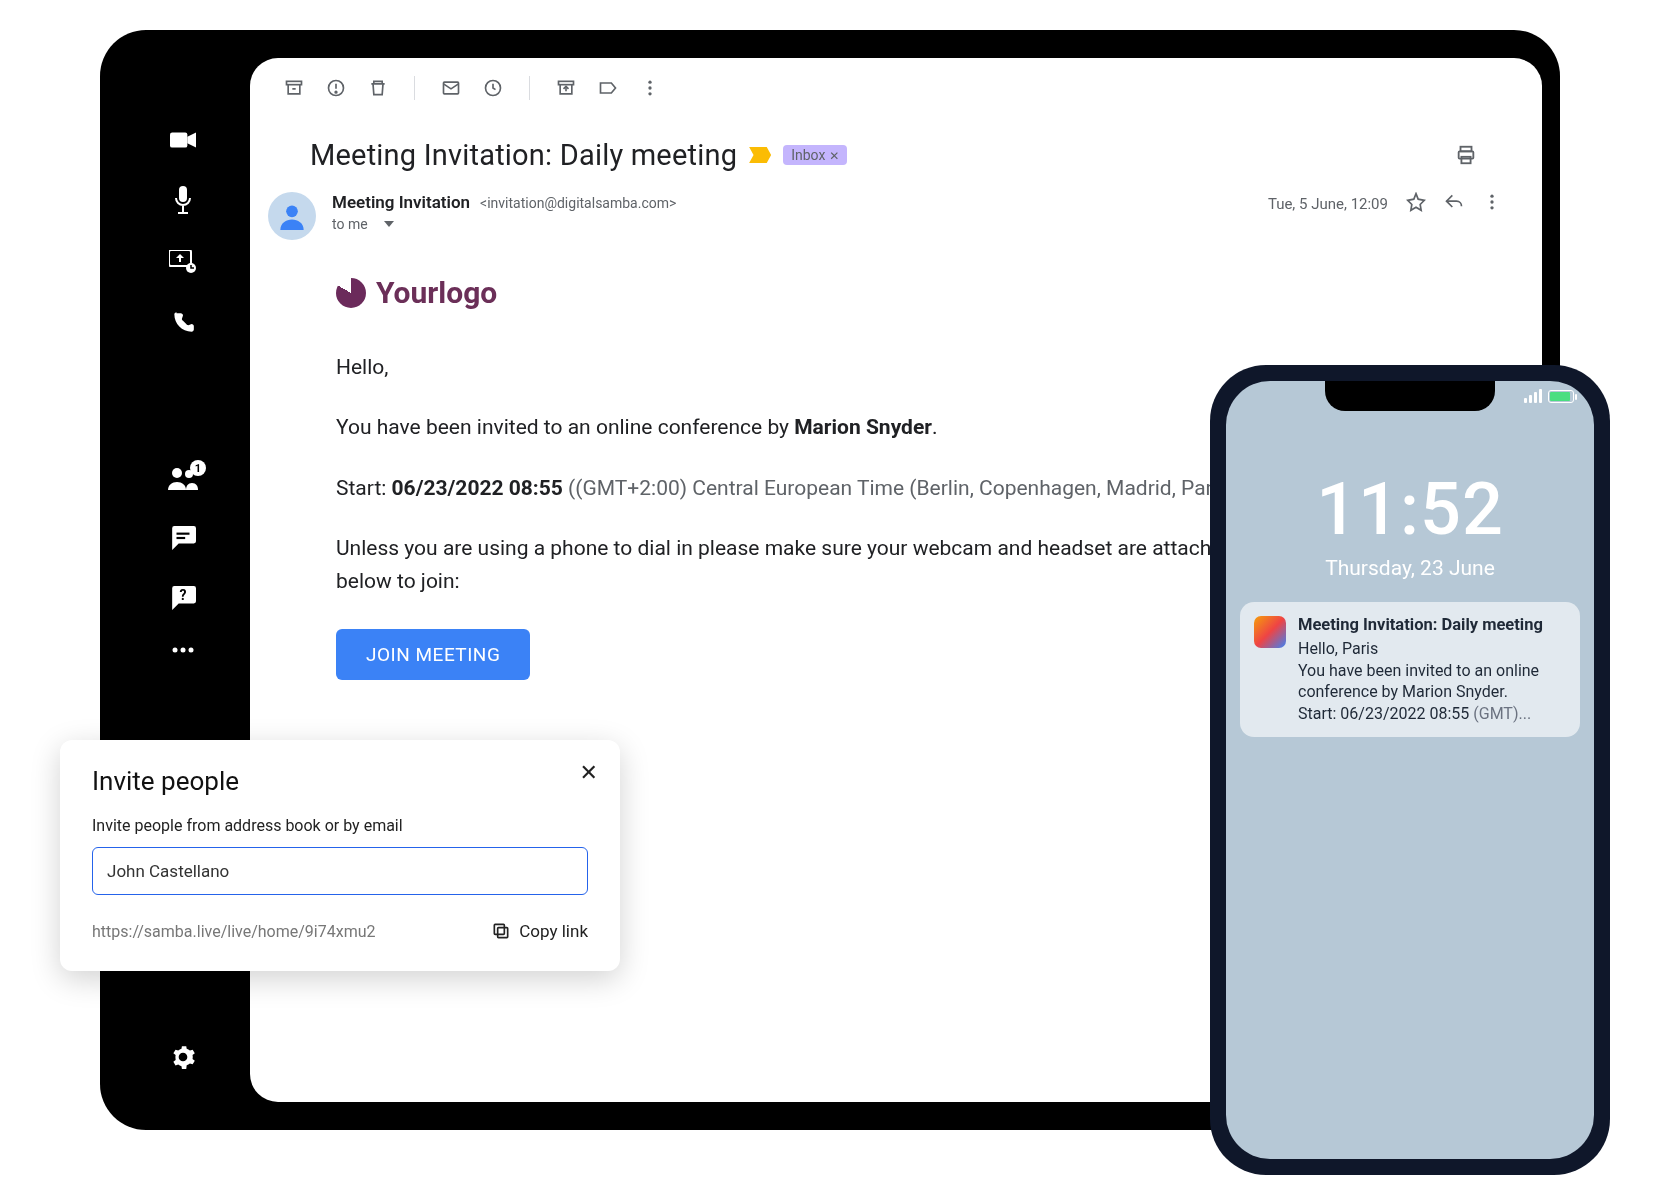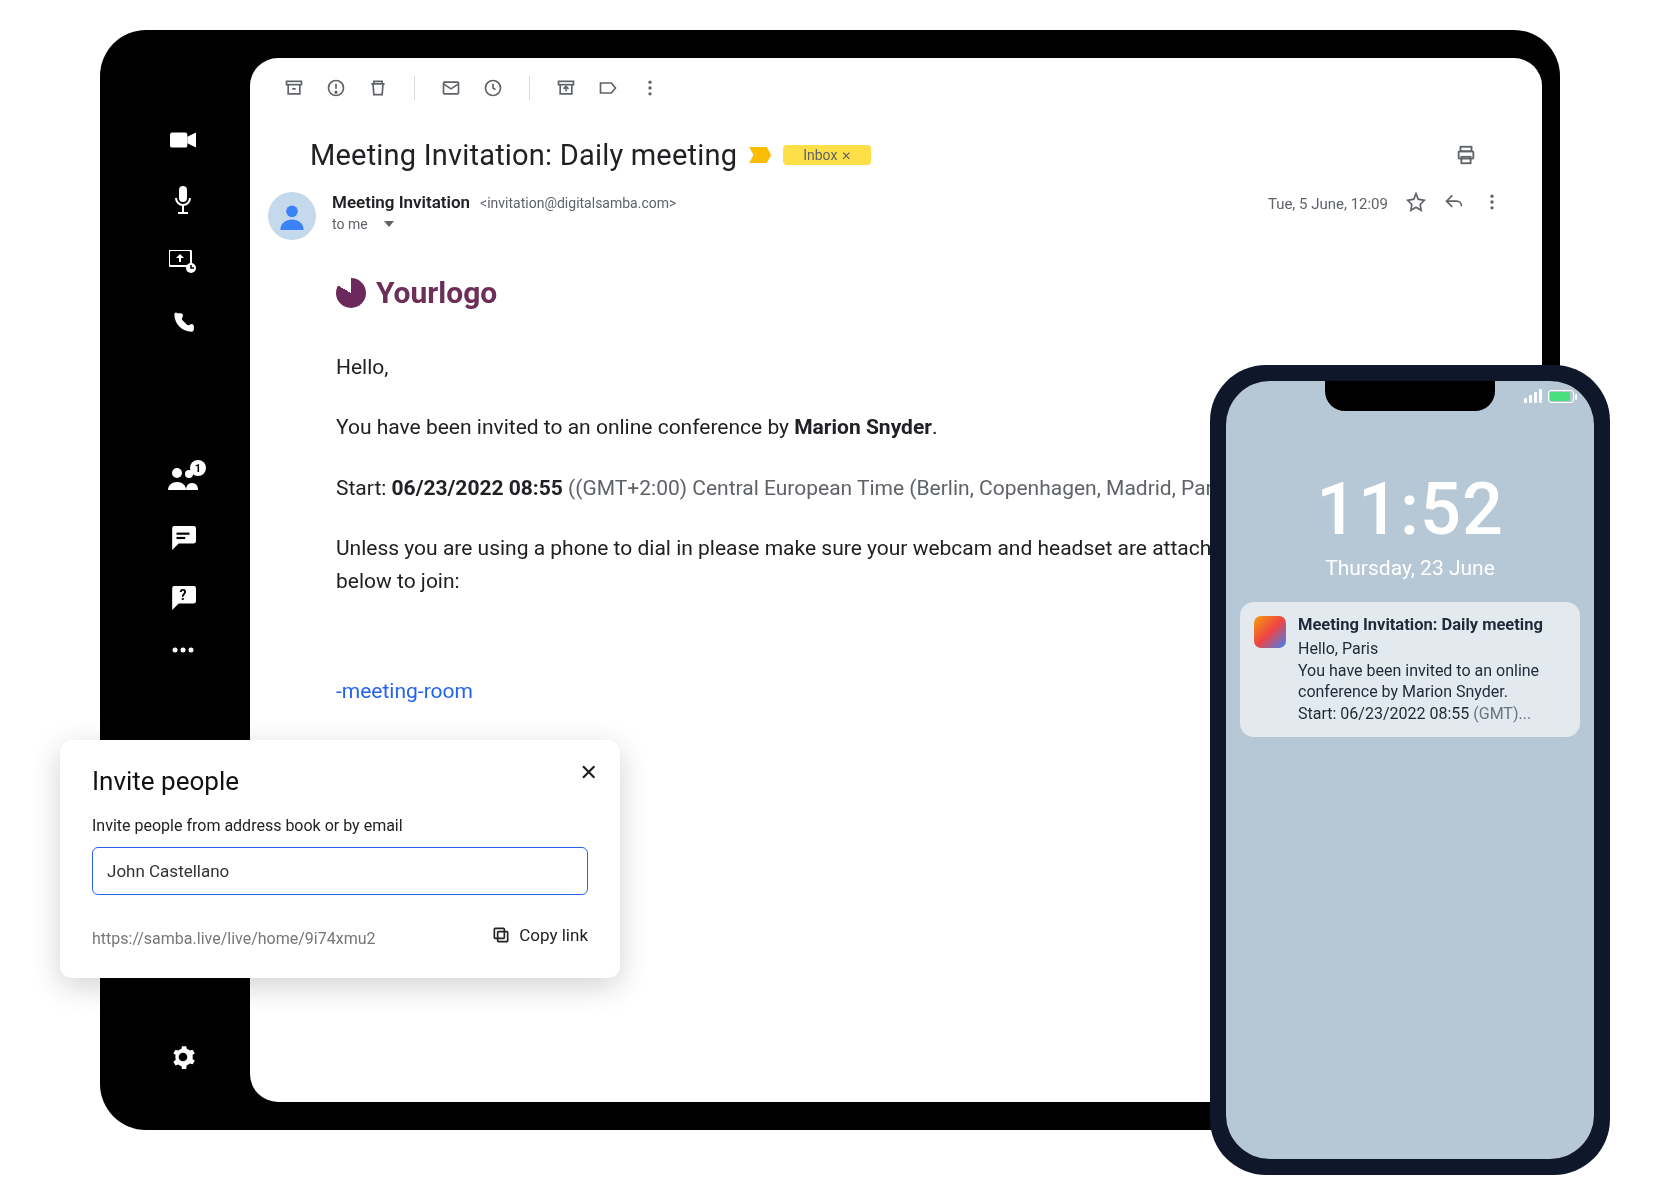--- a/index.html
+++ b/index.html
@@ -15,21 +15,21 @@
 .tablet-sidebar svg{display:block}
 .sb-btn{cursor:pointer;position:relative}
 .badge{position:absolute;top:-6px;right:-8px;width:16px;height:16px;border-radius:50%;background:#fff;color:#000;font-size:11px;font-weight:700;display:flex;align-items:center;justify-content:center}
 .email-pane{position:absolute;left:150px;top:28px;right:18px;bottom:28px;background:#fff;border-radius:28px;overflow:hidden}
 .email-toolbar{height:60px;border-bottom:1px solid rgba(0,0,0,0);display:flex;align-items:center;gap:10px;padding:0 28px;color:#5f6368}
 .tb-sep{width:1px;height:24px;background:#dadce0;margin:0 10px}
 .tb-btn{width:32px;height:32px;display:flex;align-items:center;justify-content:center;cursor:pointer;border-radius:50%}
 .email-header{padding:20px 60px 0 60px;display:flex;align-items:center;gap:12px}
 .subj{font-size:29px;color:#202124;letter-spacing:.2px}
 .tag-arrow{width:22px;height:16px;background:#fbbc04;clip-path:polygon(0 0,80% 0,100% 50%,80% 100%,0 100%,20% 50%)}
-.chip{background:#fde047;color:#5f6368;font-size:14px;border-radius:4px;padding:2px 20px;display:flex;align-items:flex-end;gap:4px}
+.chip{background:#c4b5fd;color:#5f6368;font-size:14px;border-radius:4px;padding:2px 8px;display:flex;align-items:flex-end;gap:4px}
 .chip .x{font-size:12px}
 .print-btn{margin-left:auto}
 .sender-row{display:flex;align-items:flex-start;padding:20px 40px 0 18px}
 .avatar{width:48px;height:48px;border-radius:50%;background:#c5d9ed;display:flex;align-items:center;justify-content:center;margin-right:16px}
 .avatar svg{width:28px;height:28px}
 .sender-info{flex:1}
 .sender-name{font-size:17px;color:#202124;font-weight:600;display:inline}
 .sender-email{font-size:14px;color:#5f6368;margin-left:6px}
 .to-line{font-size:14px;color:#5f6368;margin-top:4px;display:flex;align-items:center;gap:16px}
 .meta{display:flex;align-items:center;gap:18px;color:#5f6368;font-size:15px}
@@ -43,21 +43,21 @@
 .start-dt{font-weight:700}
 .tz{color:#5f6368}
 .join-btn{display:inline-block;background:#3b82f6;color:#fff;border:none;border-radius:6px;padding:14px 30px;font-size:19px;letter-spacing:.5px;cursor:pointer;margin-top:4px}
 .meeting-link{color:#2563eb;font-size:21px;margin-top:78px;display:block}
 .invite-modal{position:absolute;left:0;top:710px;width:560px;background:#fff;border-radius:12px;box-shadow:0 8px 30px rgba(0,0,0,.18);padding:26px 32px 30px}
 .invite-modal h2{font-size:26px;font-weight:400;color:#111;margin-bottom:20px}
 .invite-modal .close{position:absolute;right:22px;top:20px;font-size:22px;cursor:pointer;color:#222}
 .invite-modal .lbl{font-size:16px;color:#222;margin-bottom:12px}
 .invite-modal input{width:100%;height:48px;border:1.5px solid #2563eb;border-radius:6px;padding:8px 14px;font-size:17px;color:#333;outline:none;margin-bottom:26px}
 .share-row{display:flex;align-items:center}
-.share-link{color:#777;font-size:16px;margin-top:8px}
+.share-link{color:#777;font-size:16px;}
 .copy{margin-left:auto;display:flex;align-items:center;gap:8px;color:#222;font-size:17px;cursor:pointer}
 .phone{position:absolute;right:0;top:335px;width:400px;height:810px;background:#0f172a;border-radius:56px;padding:16px}
 .phone-screen{width:100%;height:100%;background:#b6c8d6;border-radius:44px;position:relative;overflow:hidden}
 .notch{position:absolute;top:0;left:50%;transform:translateX(-50%);width:170px;height:30px;background:#000;border-radius:0 0 20px 20px}
 .status-bar{position:absolute;top:8px;right:20px;display:flex;align-items:center;gap:6px}
 .sig{display:flex;align-items:flex-end;gap:2px}
 .sig span{width:3px;background:#fff;border-radius:1px}
 .sig span:nth-child(1){height:5px}.sig span:nth-child(2){height:8px}.sig span:nth-child(3){height:11px}.sig span:nth-child(4){height:14px}
 .batt{width:26px;height:13px;border:1.5px solid #fff;border-radius:3px;position:relative}
 .batt::after{content:"";position:absolute;right:-4px;top:3px;width:2px;height:6px;background:#fff;border-radius:1px}
@@ -256,20 +256,21 @@
 
       <div class="email-body">
         <div class="logo-row">
           <div class="logo-mark"></div>
           <div class="logo-text">Yourlogo</div>
         </div>
         <div class="para">Hello,</div>
         <div class="para"><span>You have been invited to an online conference by </span><span class="invited-by">Marion Snyder</span>.</div>
         <div class="para"><span>Start: </span><span class="start-dt">06/23/2022 08:55</span><span class="tz"> ((GMT+2:00) Central European Time (Berlin, Copenhagen, Madrid, Paris))</span></div>
         <div class="para">Unless you are using a phone to dial in please make sure your webcam and headset are attached, and click the button below to join:</div>
+        <button class="join-btn">JOIN MEETING</button>
         <a class="meeting-link">-meeting-room</a>
       </div>
     </div>
   </div>
 
   <div class="invite-modal">
     <span class="close">✕</span>
     <h2>Invite people</h2>
     <div class="lbl">Invite people from address book or by email</div>
     <input type="text" value="John Castellano" style="">

